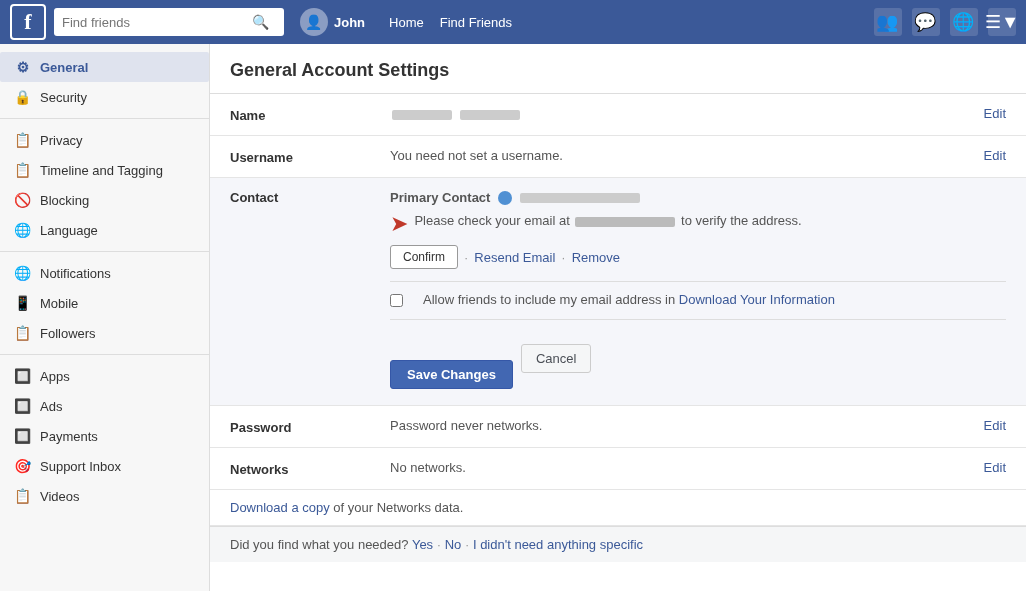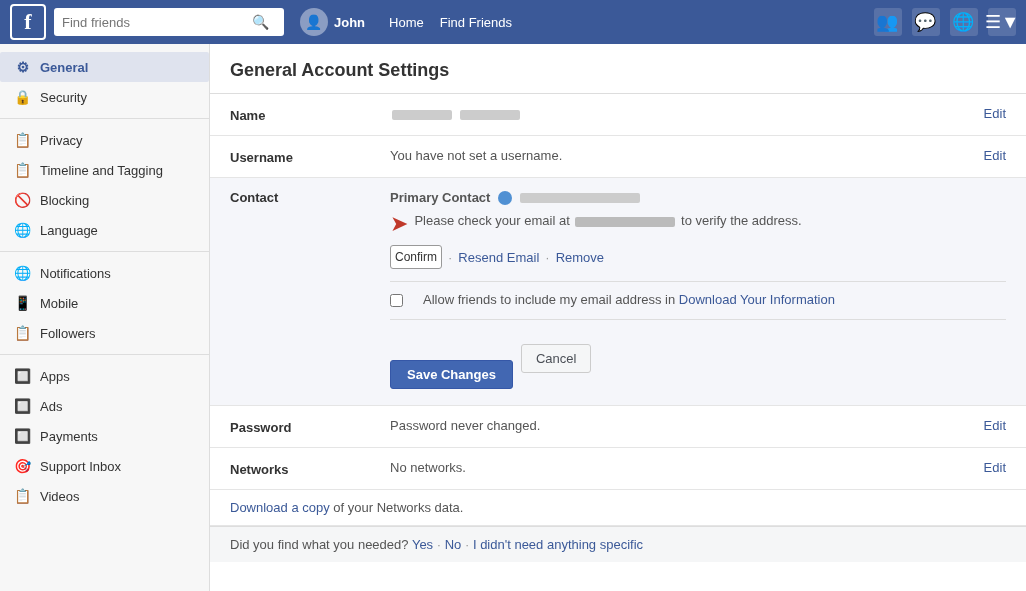--- a/index.html
+++ b/index.html
@@ -141,21 +141,21 @@
     .verify-email-blur {
       display: inline-block;
       background: #bbb; height: 10px; width: 100px; border-radius: 2px;
       vertical-align: middle; margin: 0 2px;
     }
 
     
     .confirm-row { display: flex; align-items: center; gap: 6px; margin: 8px 0 12px 0; }
     .btn-confirm {
       background: #fff; border: 1px solid #999; border-radius: 3px;
-      padding: 4px 4px; font-size: 12px; cursor: pointer; color: #333;
+      padding: 4px 12px; font-size: 12px; cursor: pointer; color: #333;
     }
     .action-link { color: #3b5998; font-size: 13px; cursor: pointer; text-decoration: none; }
     .dot-sep { color: #999; }
 
     .allow-section { margin: 10px 0 12px 0; }
     .allow-row { display: flex; align-items: flex-start; gap: 20px; font-size: 13px; color: #555; }
     .allow-row input[type=checkbox] { margin-top: 2px; }
     .download-link { color: #3b5998; text-decoration: none; cursor: pointer; }
 
     
@@ -289,21 +289,21 @@
             <span class="name-blur"></span>
             <span class="name-blur"></span>
           </td>
           <td class="settings-edit">
             <a class="edit-link">Edit</a>
           </td>
         </tr>
 
         <tr class="settings-row">
           <td class="settings-label">Username</td>
-          <td class="settings-value">You have not set a username.</td>
+          <td class="settings-value">You need not set a username.</td>
           <td class="settings-edit">
             <a class="edit-link">Edit</a>
           </td>
         </tr>
 
         <tr class="settings-row contact-row">
           <td class="settings-label">Contact</td>
           <td class="settings-value" colspan="2">
 
             <div class="primary-contact-line">
@@ -346,21 +346,21 @@
             <div class="save-row">
               <button class="btn-save">Save Changes</button>
               <button class="btn-cancel">Cancel</button>
             </div>
 
           </td>
         </tr>
 
         <tr class="settings-row">
           <td class="settings-label">Password</td>
-          <td class="settings-value">Password never changed.</td>
+          <td class="settings-value">Password never networks.</td>
           <td class="settings-edit">
             <a class="edit-link">Edit</a>
           </td>
         </tr>
 
         <tr class="settings-row">
           <td class="settings-label">Networks</td>
           <td class="settings-value">No networks.</td>
           <td class="settings-edit">
             <a class="edit-link">Edit</a>

